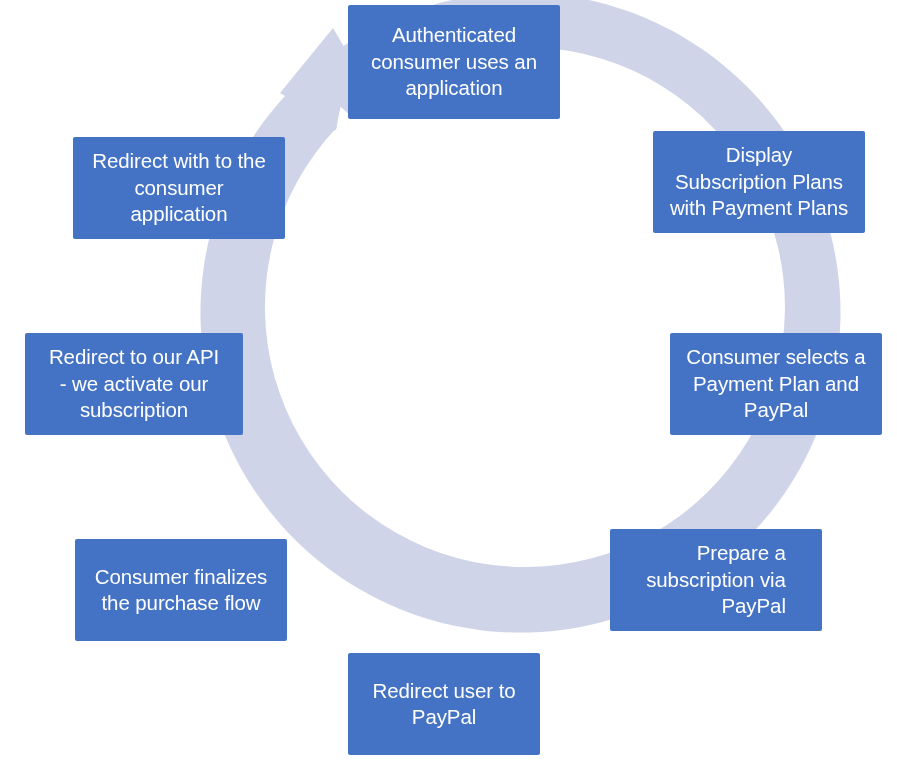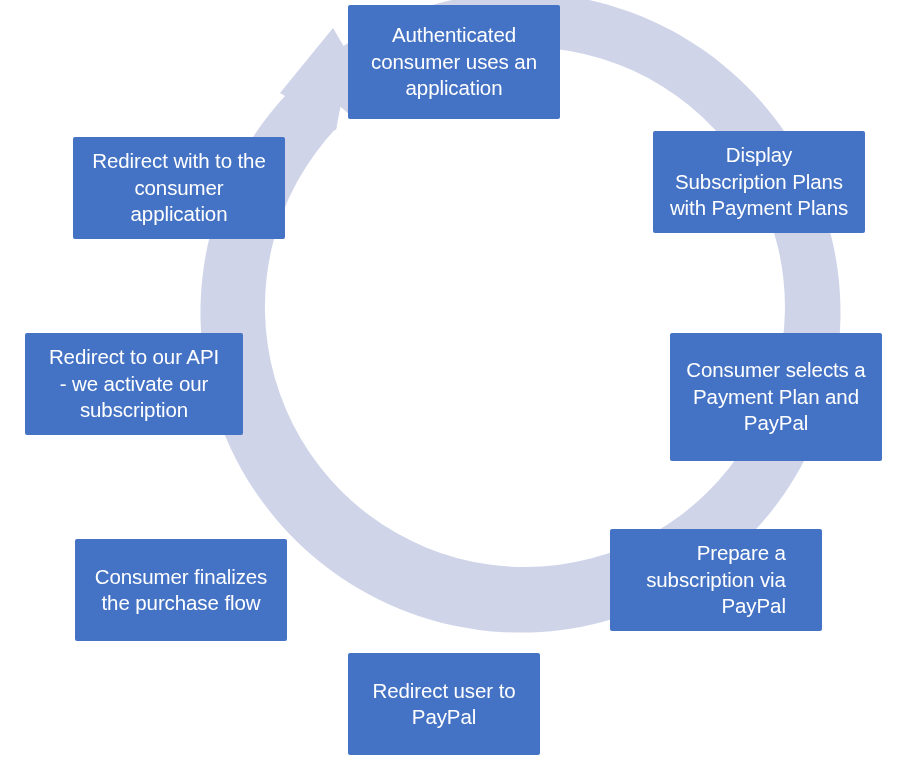--- a/index.html
+++ b/index.html
@@ -44,21 +44,21 @@
   .node-label {
     display: block;
     white-space: pre-line;
   }
 
   
   #node-0 { left: 348px; top: 5px;   width: 212px; height: 114px; }
   
   #node-1 { left: 640px; top: 131px; width: 212px; height: 102px; margin-left: 13px; }
   
-  #node-2 { left: 670px; top: 333px; width: 212px; height: 128px; }
+  #node-2 { left: 670px; top: 333px; width: 212px; height: 102px; }
   
   #node-3 { left: 610px; top: 529px; width: 212px; height: 102px; text-align: right; }
   
   #node-4 { left: 348px; top: 653px; width: 192px; height: 102px; }
   
   #node-5 { left: 75px;  top: 539px; width: 212px; height: 102px; }
   
   #node-6 { left: 25px;  top: 333px; width: 218px; height: 102px; }
   
   #node-7 { left: 73px;  top: 137px; width: 212px; height: 102px; }

